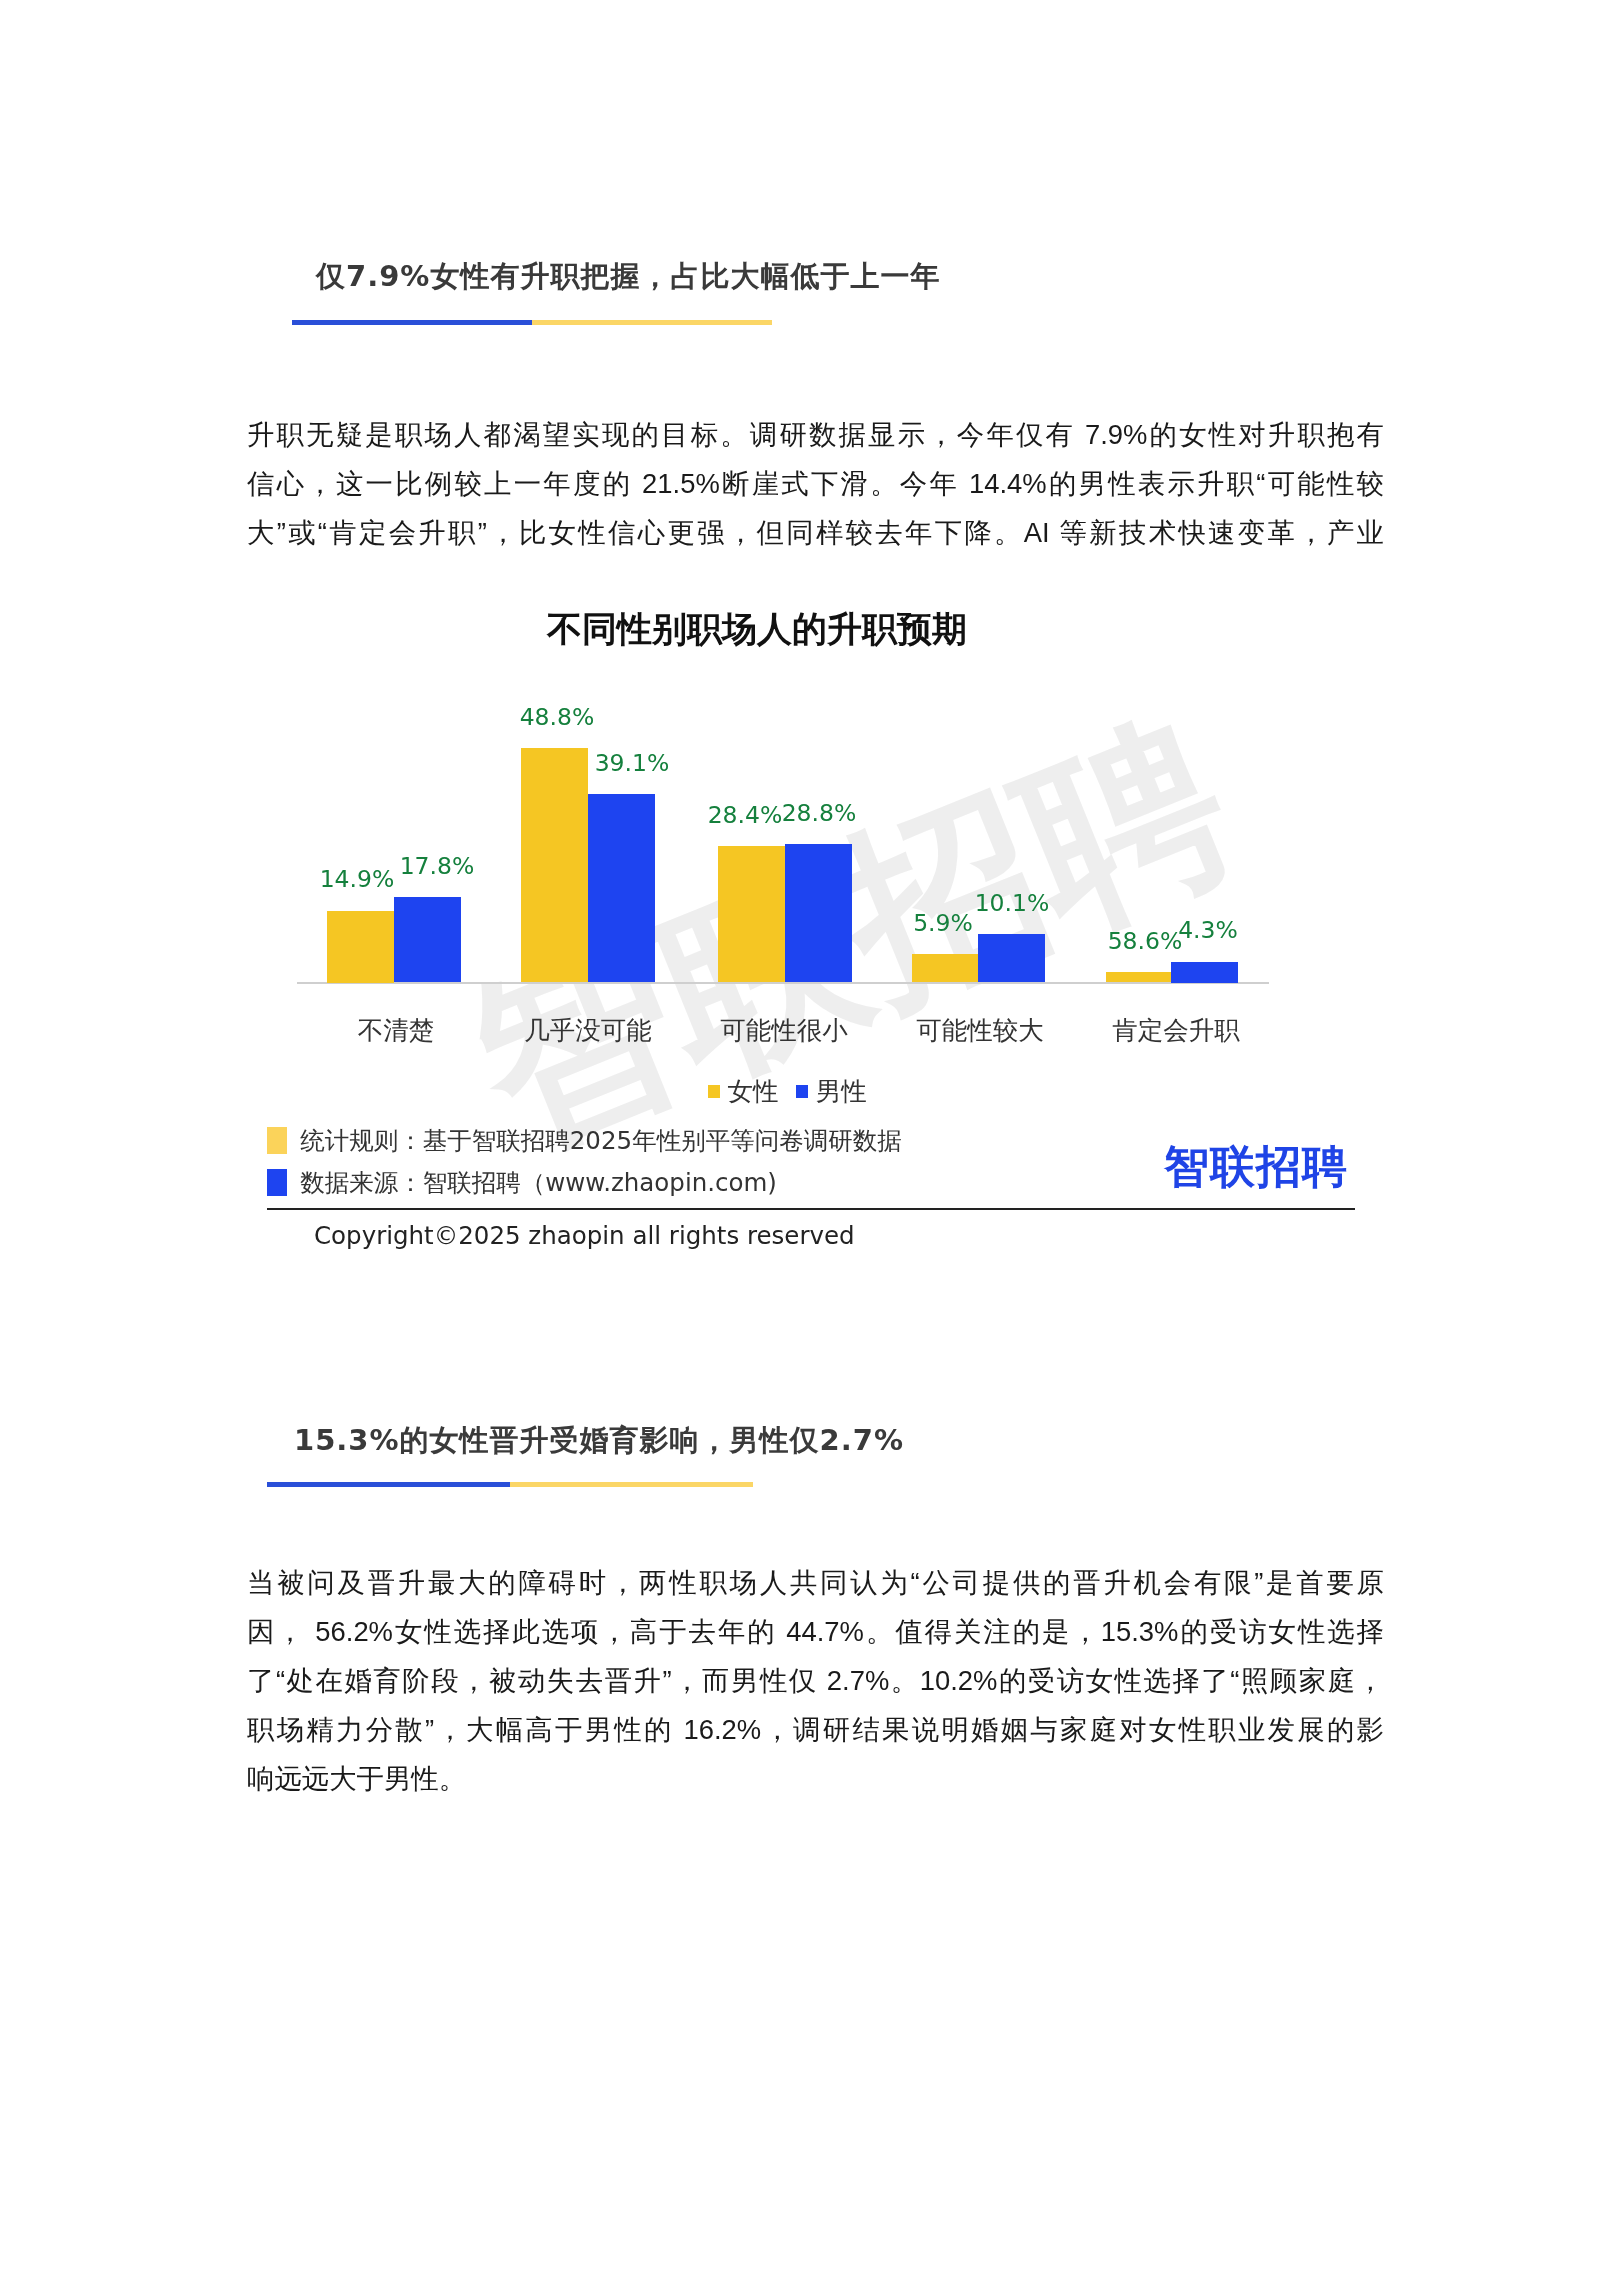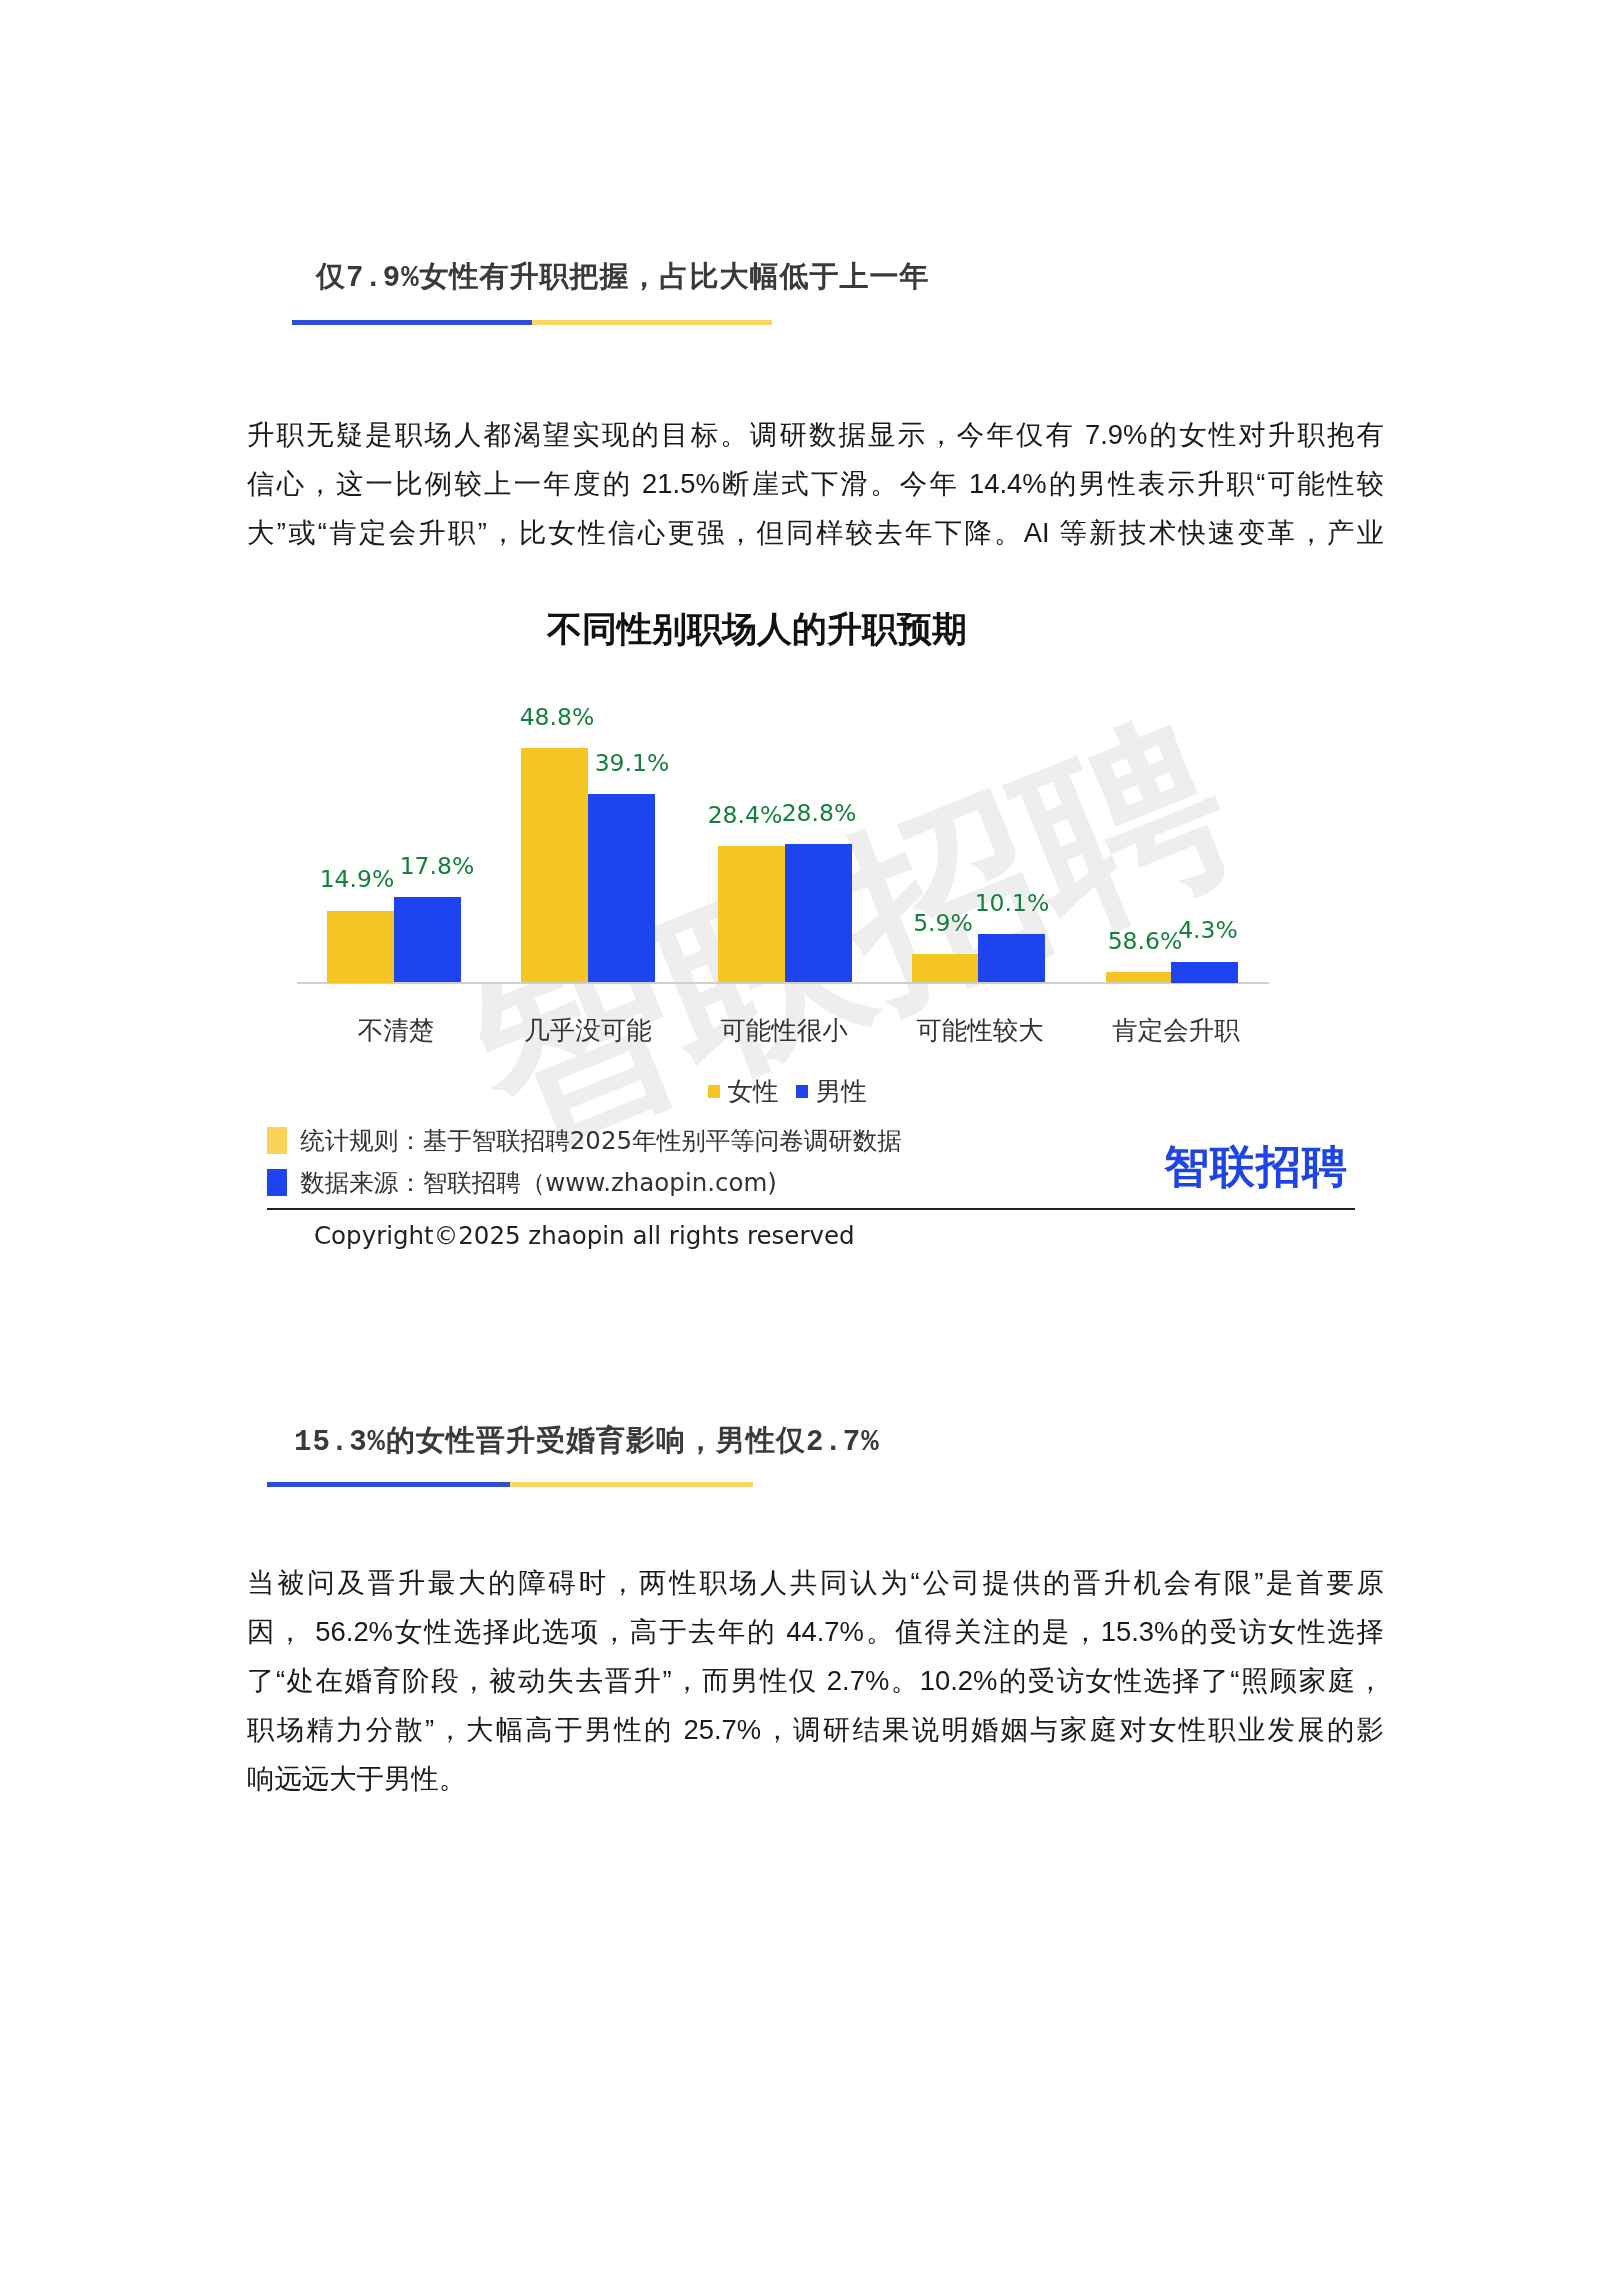--- a/index.html
+++ b/index.html
@@ -1,19 +1,19 @@
 <!DOCTYPE html>
 <html><head>
 <meta charset="utf-8">
 <style>
   html, body { margin:0; padding:0; background:#ffffff; }
   body { width:1620px; height:2292px; position:relative; overflow:hidden;
          font-family:"DejaVu Sans", "Liberation Sans", sans-serif; color:#222; }
   .abs { position:absolute; }
-  .sec-title { font-weight:bold; font-size:29px; color:#3a3a3a; letter-spacing:1px; white-space:nowrap;font-family:Liberation Mono, monospace; }
+  .sec-title { font-weight:bold; font-size:29px; color:#3a3a3a; letter-spacing:1px; white-space:nowrap; }
   .sec-bar { height:4.9px; display:flex; }
   .sec-bar .b { background:#2a4fd8; height:100%; }
   .sec-bar .y { background:#fbd666; height:100%; }
   .para { font-family:"Liberation Sans", "DejaVu Sans", sans-serif; font-size:27.4px; line-height:49px; color:#1a1a1a; text-align:justify; text-align-last:justify; }
   .para .last { text-align-last:left; }
   .para p { margin:0; }
   .chart-title { font-weight:bold; font-size:35px; color:#111; white-space:nowrap; }
   .bar { position:absolute; }
   .val { position:absolute; font-size:23.5px; color:#15803d; white-space:nowrap; transform:translateX(-50%); }
   .cat { position:absolute; font-size:25.5px; color:#333; white-space:nowrap; transform:translateX(-50%); }
@@ -105,16 +105,16 @@
 <div class="abs sec-title" style="left:294px; top:1421px;">15.3%的女性晋升受婚育影响，男性仅2.7%</div>
 <div class="abs sec-bar" style="left:267px; top:1482px; width:486px;">
   <div class="b" style="width:243px;"></div>
   <div class="y" style="width:243px;"></div>
 </div>
 
 <div class="abs para" style="left:247px; top:1558px; width:1137px;">
   <p>当被问及晋升最大的障碍时，两性职场人共同认为“公司提供的晋升机会有限”是首要原</p>
   <p>因， 56.2%女性选择此选项，高于去年的 44.7%。值得关注的是，15.3%的受访女性选择</p>
   <p>了“处在婚育阶段，被动失去晋升”，而男性仅 2.7%。10.2%的受访女性选择了“照顾家庭，</p>
-  <p>职场精力分散”，大幅高于男性的 25.7%，调研结果说明婚姻与家庭对女性职业发展的影</p>
+  <p>职场精力分散”，大幅高于男性的 16.2%，调研结果说明婚姻与家庭对女性职业发展的影</p>
   <p class="last" style="text-align-last:left;">响远远大于男性。</p>
 </div>
 
 
 </body></html>

